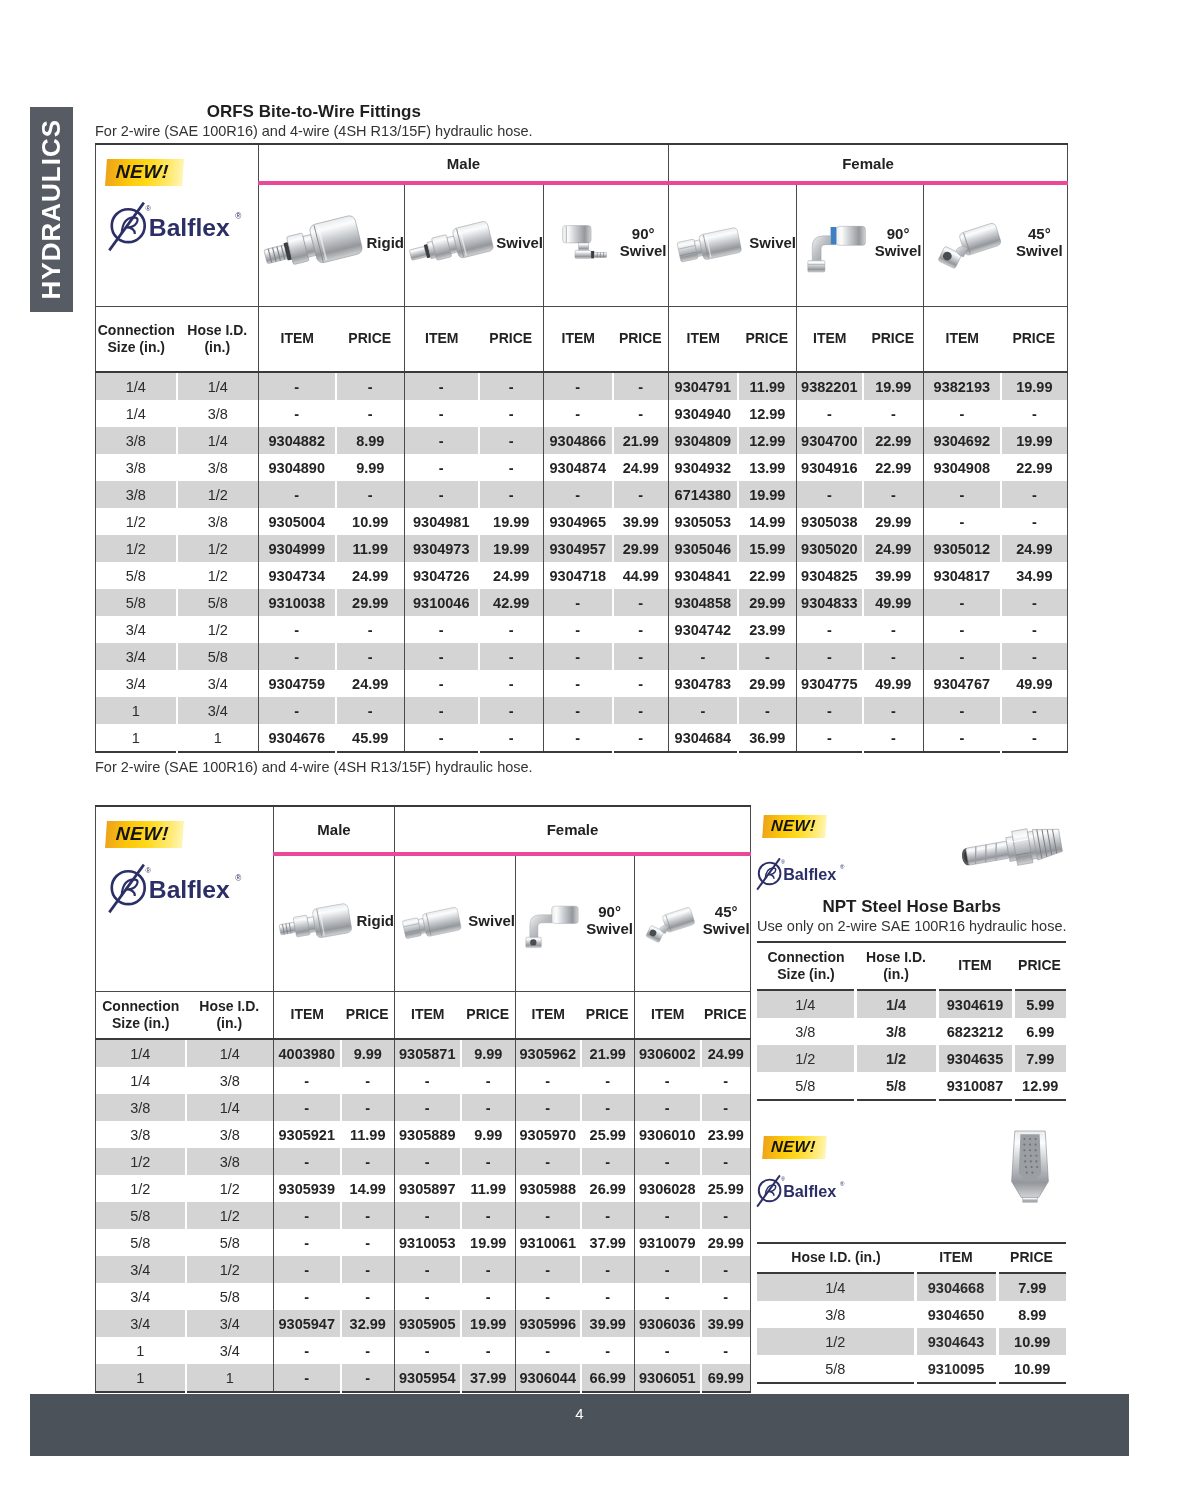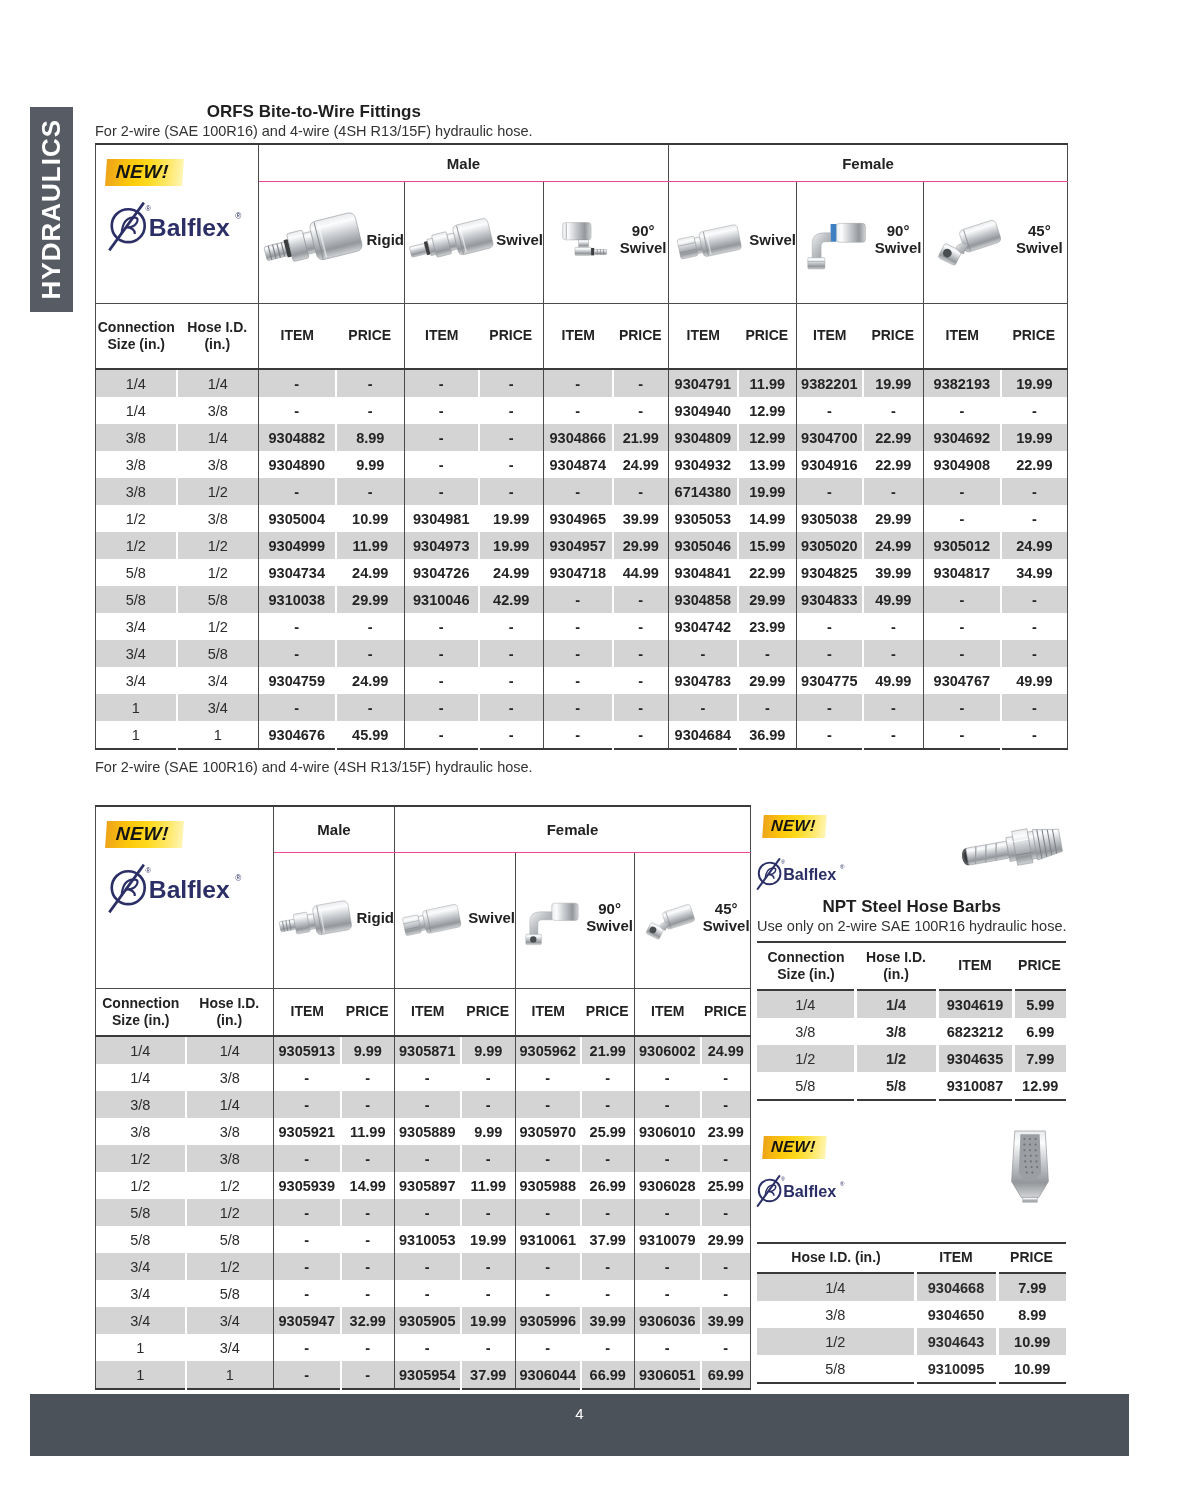--- a/index.html
+++ b/index.html
@@ -19,21 +19,21 @@
   
   .new-badge{display:inline-block;font-style:italic;font-weight:800;color:#141414;
         background:linear-gradient(93deg,#eda31a 0%,#fdc70a 30%,#ffd91d 55%,#ffe96e 82%,#fff6b8 100%);
         padding:2px 14px 3px 10px;font-size:19px;letter-spacing:.5px;transform:skewX(-4deg);}
   .new-badge.small{font-size:16px;padding:2px 10px 3px 8px;}
   
   table.t{position:absolute;border-collapse:collapse;table-layout:fixed;background:#fff;}
   .t th,.t td{padding:0;text-align:center;vertical-align:middle;overflow:hidden;}
   .big-t{border-top:2px solid #3a3a3a;border-bottom:2px solid #3a3a3a;
          border-left:1px solid #4a4a4a;border-right:1px solid #4a4a4a;}
-  .band1 th{font-size:15px;font-weight:700;border-bottom:1px solid #ec4899;color:#222;}
+  .band1 th{font-size:15px;font-weight:700;border-bottom:4px solid #ec4899;color:#222;}
   .orfs-t .band1 th{height:36px;} .bspp-t .band1 th{height:45px;}
   td.logo-cell{border-right:1px solid #4a4a4a;border-bottom:1px solid #4a4a4a;vertical-align:top;text-align:left;}
   .logo-inner{display:flex;flex-direction:column;align-items:flex-start;padding:14px 0 0 10px;}
   .logo-inner svg.balflex{margin-top:14px;}
   .band2 td{border-bottom:1px solid #4a4a4a;}
   .orfs-t .band2 td{height:121px;} .bspp-t .band2 td{height:135px;}
   .bl{border-left:1px solid #4a4a4a;}
   .img-wrap{display:flex;align-items:center;justify-content:flex-end;height:100%;}
   .fit-caption{font-size:15px;font-weight:700;color:#222;margin:2px 0 9px 0;}
   .band3 th{font-size:14px;font-weight:700;line-height:1.25;border-bottom:2px solid #3a3a3a;color:#222;}
@@ -580,21 +580,21 @@
         <th class="bl">ITEM</th>
         <th>PRICE</th>
         <th class="bl">ITEM</th>
         <th>PRICE</th>
       </tr>
     </thead>
     <tbody>
         <tr>
           <td>1/4</td>
           <td>1/4</td>
-          <td>9305913</td>
+          <td>4003980</td>
           <td>9.99</td>
           <td>9305871</td>
           <td>9.99</td>
           <td>9305962</td>
           <td>21.99</td>
           <td>9306002</td>
           <td>24.99</td>
         </tr>
         <tr>
           <td>1/4</td>

